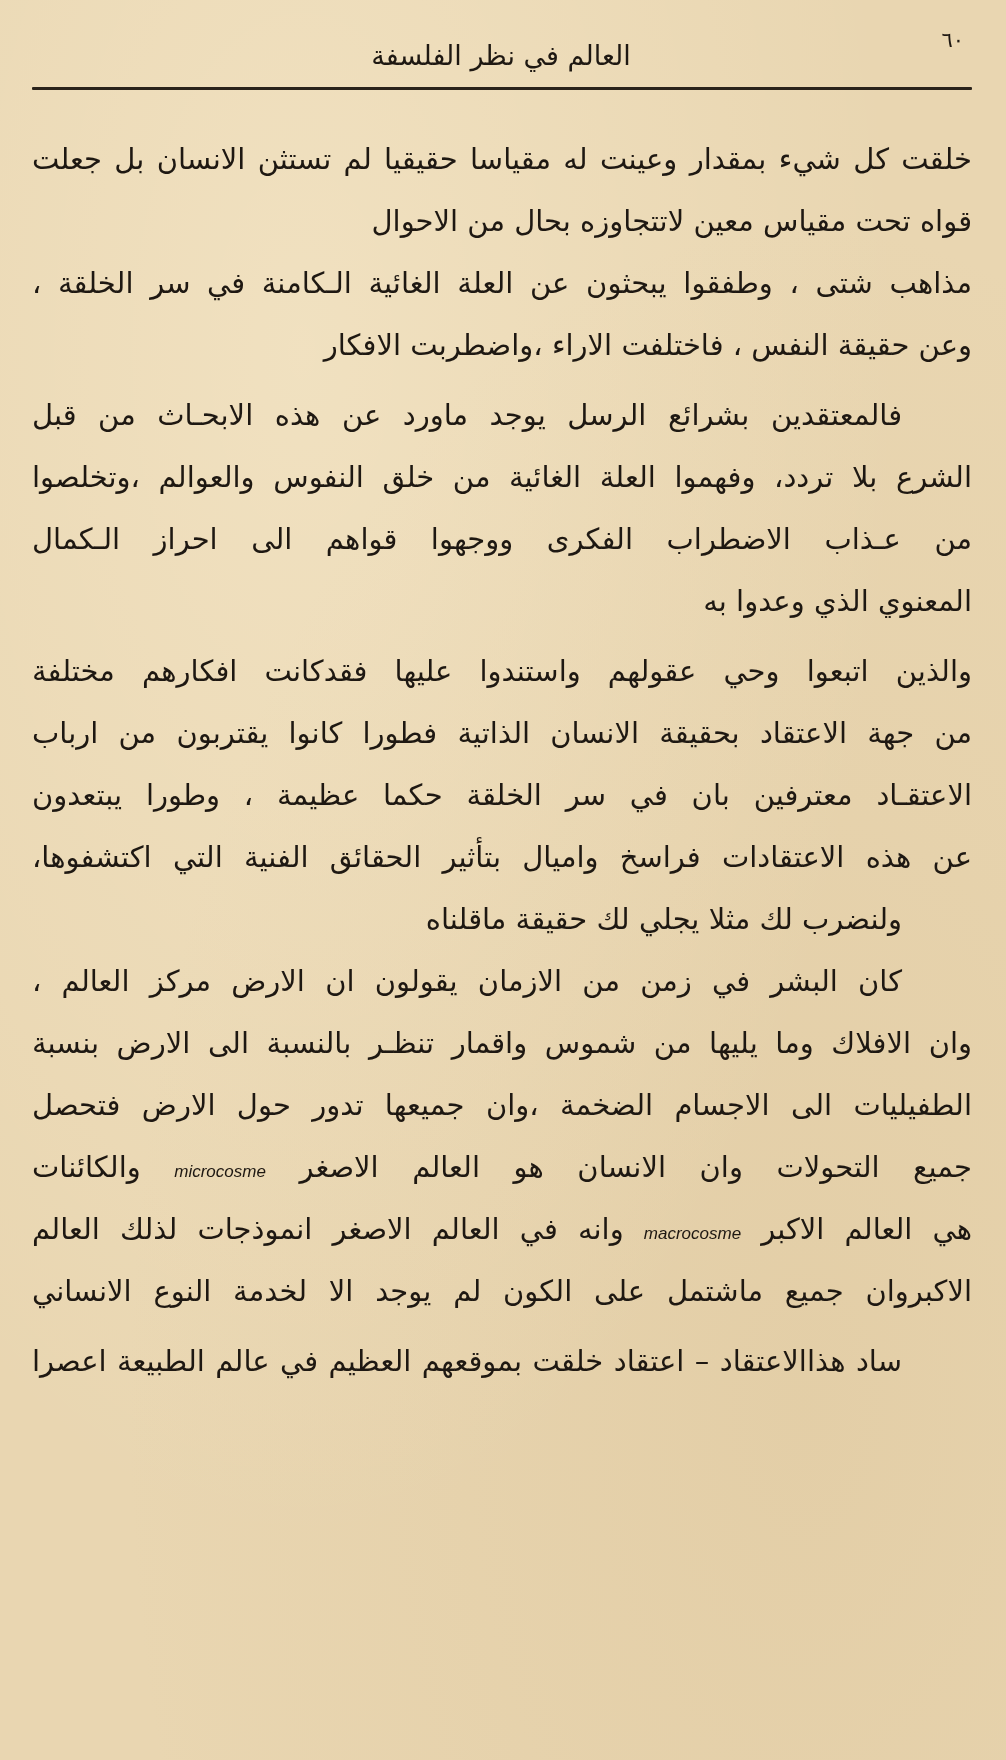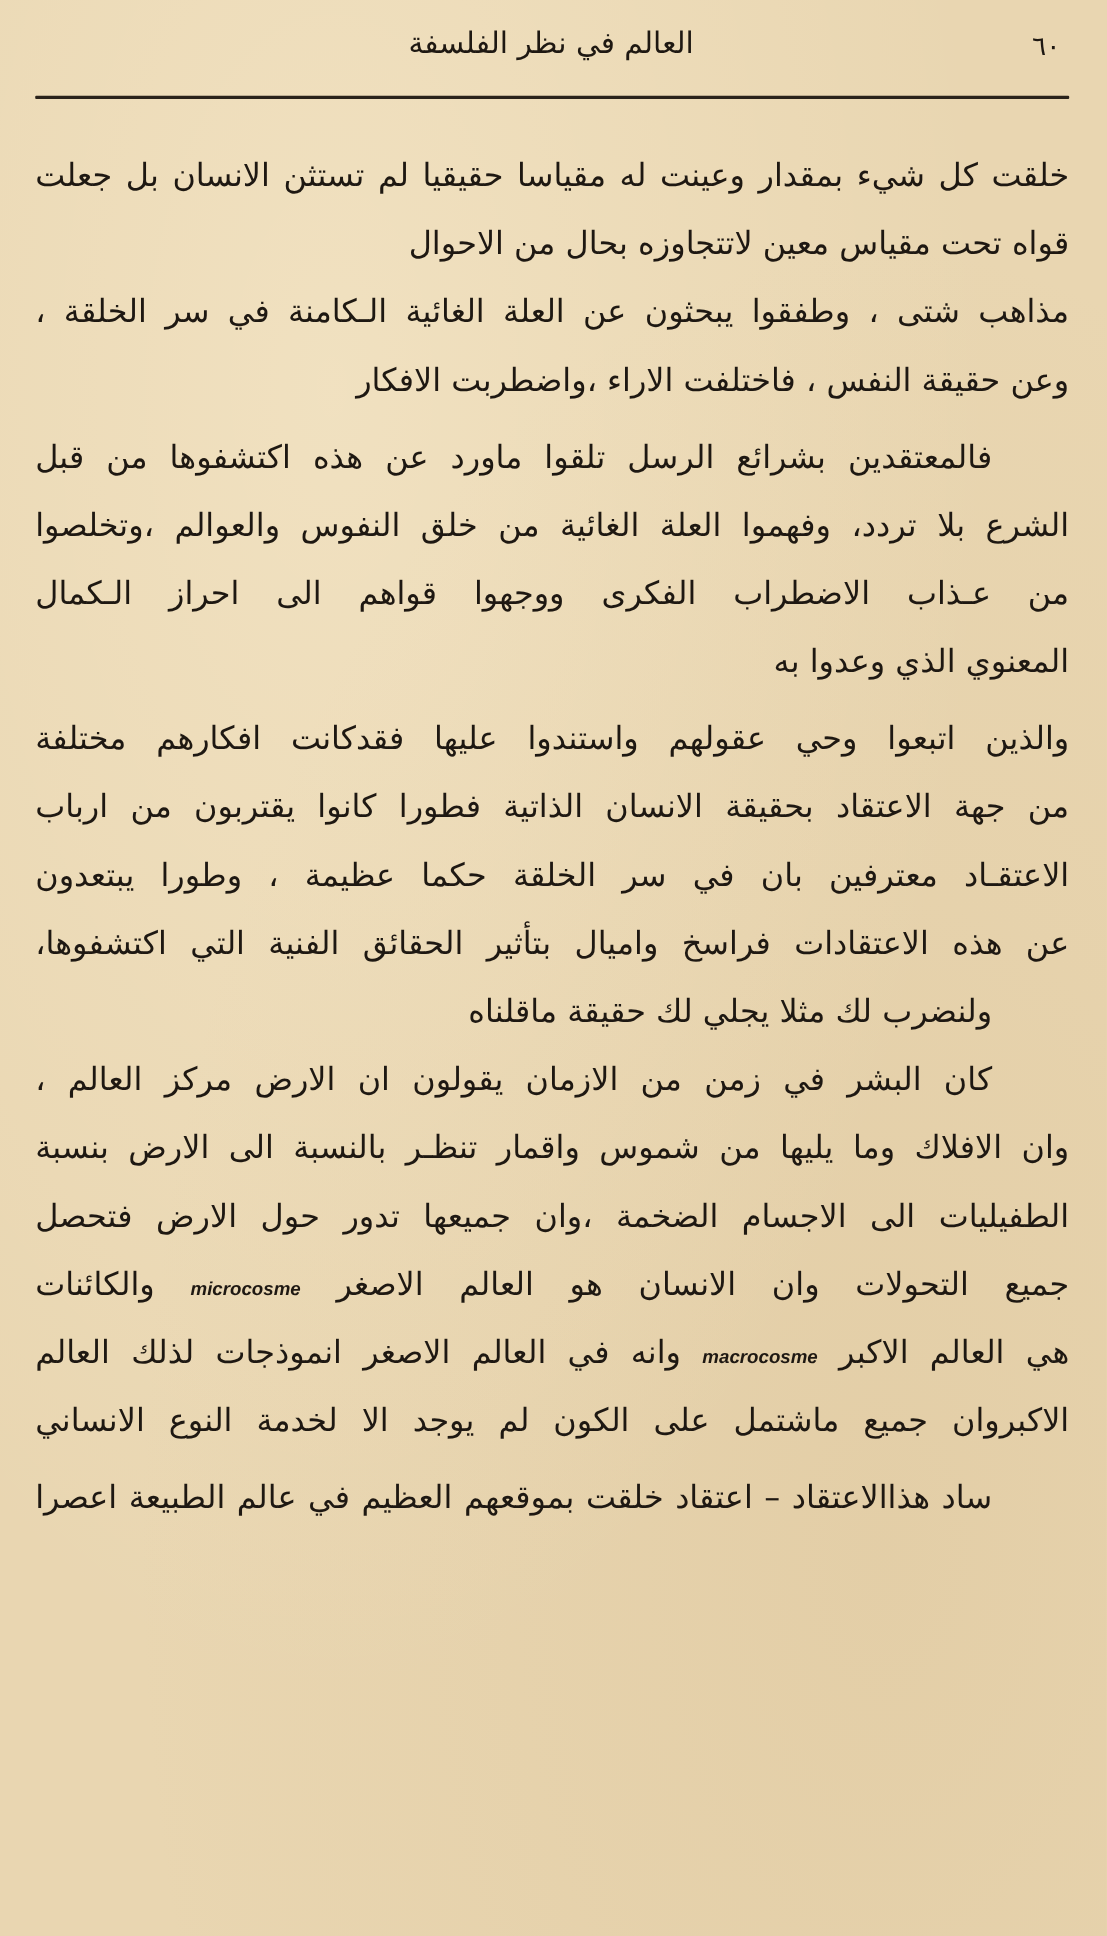--- a/index.html
+++ b/index.html
@@ -29,28 +29,28 @@
     left: 30px;
     top: 18px;
     width: 942px;
     height: 50px;
     direction: rtl;
   }
   .page-number {
     position: absolute;
     right: 8px;
     top: 10px;
-    font-size: 24px;
+    font-size: 21px;
     font-family: "DejaVu Serif", serif;
     margin-left: 28px;
   }
   .running-title {
     position: absolute;
     left: 0; right: 0;
-    top: 6px;
+    top: 22px;
     text-align: center;
     font-size: 27px;
     font-family: "DejaVu Sans", sans-serif;
   }
   .header-rule {
     position: absolute;
     left: 32px;
     top: 87px;
     width: 940px;
     height: 3px;
@@ -81,21 +81,21 @@
   }
   .line.indent {
     padding-right: 70px;
   }
   .line.gap-before {
     margin-top: 8px;
   }
   .latin {
     font-family: "Liberation Sans", sans-serif;
     font-style: italic;
-    font-weight: bold;
+    font-weight: normal;
     font-size: 17px;
     direction: ltr;
     unicode-bidi: embed;
   }
 </style>
 </head>
 <body>
 
 <div class="page">
 
@@ -105,21 +105,21 @@
   </div>
   <div class="header-rule"></div>
 
   <div class="body">
     <span class="line justify">خلقت كل شيء بمقدار وعينت له مقياسا حقيقيا لم تستثن الانسان بل جعلت</span>
     <span class="line">قواه تحت مقياس معين لاتتجاوزه بحال من الاحوال</span>
 
     <span class="line justify">مذاهب شتى ، وطفقوا يبحثون عن العلة الغائية الـكامنة في سر الخلقة ،</span>
     <span class="line">وعن حقيقة النفس ، فاختلفت الاراء ،واضطربت الافكار</span>
 
-    <span class="line justify indent gap-before">فالمعتقدين بشرائع الرسل  تلقوا ماورد عن هذه اكتشفوها من قبل</span>
+    <span class="line justify indent gap-before">فالمعتقدين بشرائع الرسل  يوجد ماورد عن هذه الابحـاث من قبل</span>
     <span class="line justify">الشرع بلا تردد، وفهموا العلة الغائية من خلق النفوس والعوالم ،وتخلصوا</span>
     <span class="line justify">من عـذاب الاضطراب الفكرى ووجهوا قواهم الى احراز الـكمال</span>
     <span class="line">المعنوي الذي وعدوا به</span>
 
     <span class="line justify gap-before">والذين اتبعوا وحي عقولهم واستندوا عليها فقدكانت افكارهم مختلفة</span>
     <span class="line justify">من جهة الاعتقاد بحقيقة الانسان الذاتية فطورا كانوا يقتربون من ارباب</span>
     <span class="line justify">الاعتقـاد معترفين بان في سر الخلقة حكما عظيمة ، وطورا يبتعدون</span>
     <span class="line justify">عن هذه الاعتقادات فراسخ واميال بتأثير الحقائق الفنية التي اكتشفوها،</span>
     <span class="line indent">ولنضرب لك مثلا يجلي لك حقيقة ماقلناه</span>
 

